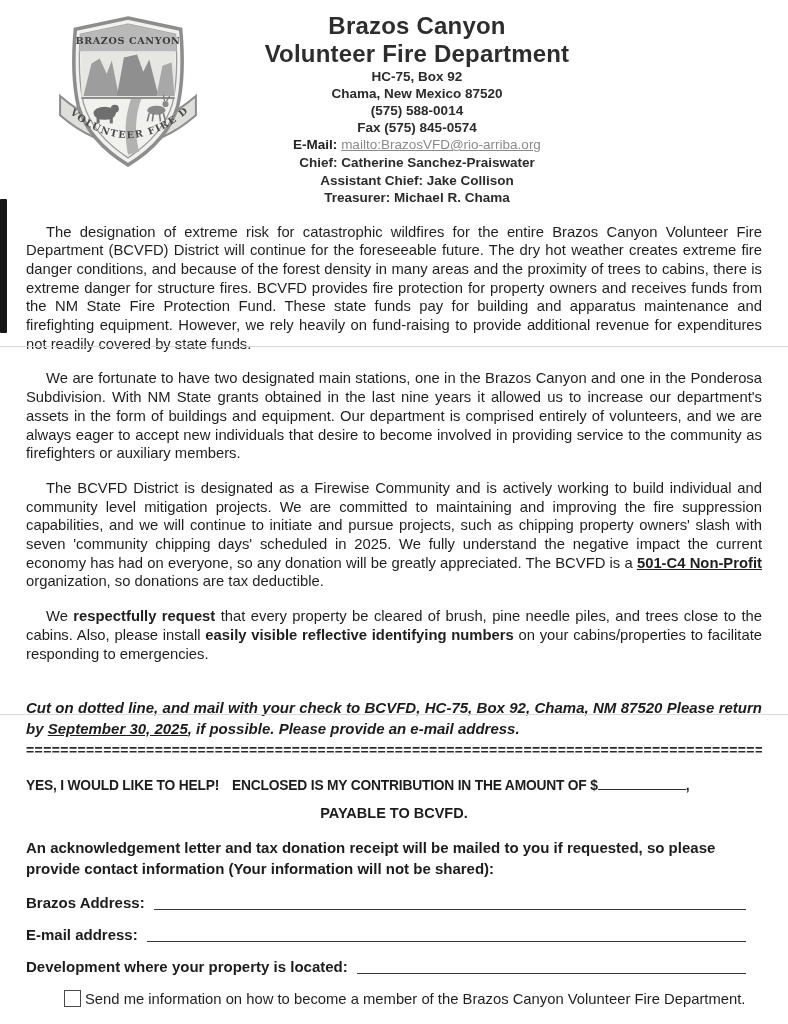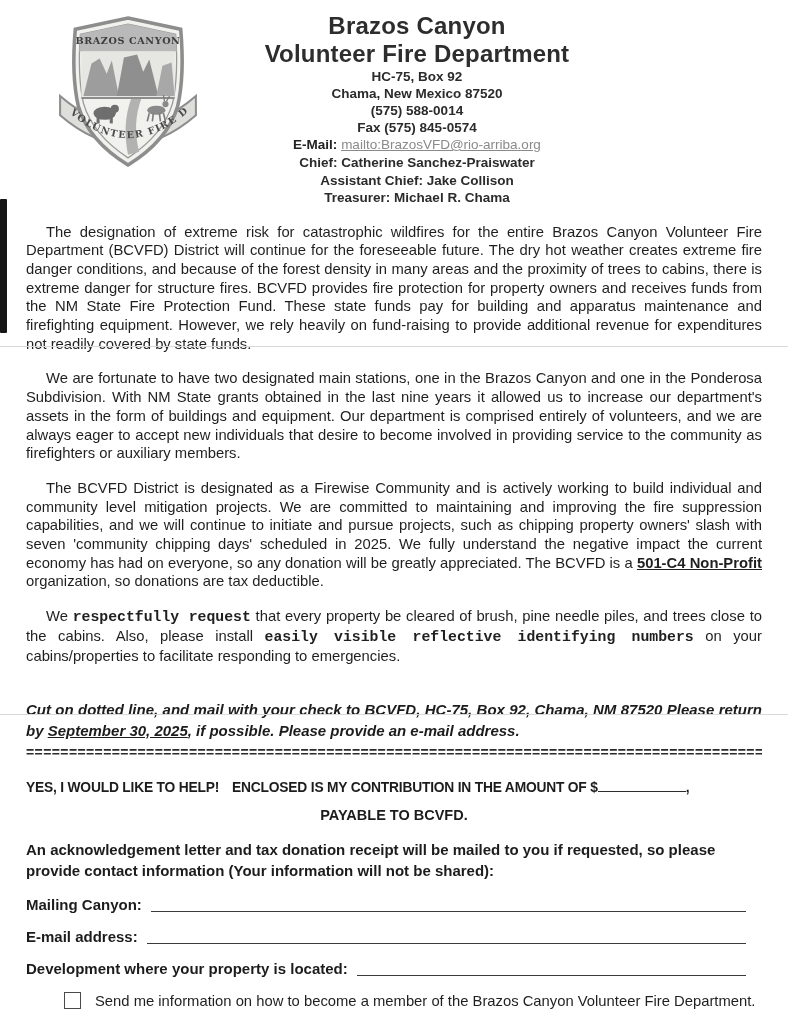--- a/index.html
+++ b/index.html
@@ -28,21 +28,21 @@
   .email-link { color:#8a8a8a; font-weight:400; text-decoration:underline; }
   .officer { font-size:13.5px; font-weight:700; line-height:17.5px; color:#2b2b2b; }
 
   
   .letter-body { margin:16px 26px 0 26px; }
   .para {
     font-size:14.8px; line-height:18.7px;
     text-align:justify; text-indent:20px;
     color:#1f1f1f; margin-bottom:16px;
   }
-  .b { font-weight:700;font-family:Liberation Mono, monospace; }
+  .b { font-weight:700; }
   .bu { font-weight:700; text-decoration:underline; }
   .cut-note {
     font-size:15px; font-weight:700; font-style:italic;
     line-height:20.5px; text-align:justify;
     margin-top:35px; color:#1c1c1c;
   }
   .cut-note .u { text-decoration:underline; }
   .divider {
     margin-top:5px; font-weight:700; font-size:14px; line-height:13px;
     letter-spacing:0.4px; white-space:nowrap; overflow:hidden; color:#2a2a2a;
@@ -50,21 +50,21 @@
 
   
   .pledge { margin-top:20px; }
   .yes-line { font-weight:700; font-size:13.8px; letter-spacing:-0.2px; white-space:nowrap; color:#1c1c1c; }
   .yes-part2 { margin-left:13px; }
   .amount-blank { display:inline-block; width:88px; border-bottom:1.7px solid #2c2c2c; height:13px; }
   .payable { text-align:center; font-weight:700; font-size:14.5px; margin-top:12px; color:#1c1c1c; }
   .ack { font-weight:700; font-size:15px; line-height:21px; margin-top:16px; color:#1c1c1c; }
   .form-row { display:flex; align-items:flex-end; margin-top:15px; font-weight:700; font-size:15px; color:#1c1c1c; }
   .rule { flex:1; border-bottom:1.7px solid #3a3a3a; margin:0 16px 1px 9px; height:16px; }
-  .checkbox-row { display:flex; align-items:center; margin:15px 0 0 38px; gap:14px; font-size:14.8px; color:#1f1f1f; }
+  .checkbox-row { display:flex; align-items:center; margin:15px 0 0 38px; gap:4px; font-size:14.8px; color:#1f1f1f; }
   .checkbox { width:17px; height:17px; border:1.7px solid #4a4a4a; background:#fff; flex:0 0 auto; }
 </style>
 </head>
 <body>
 
 <div class="page">
 
   <div class="edge-strip"></div>
   <div class="faint-line l1"></div>
   <div class="faint-line l2"></div>
@@ -140,21 +140,21 @@
     <div class="divider">==========================================================================================</div>
 
     <section class="pledge">
       <div class="yes-line">
         <span>YES, I WOULD LIKE TO HELP!</span><span class="yes-part2">ENCLOSED IS MY CONTRIBUTION IN THE AMOUNT OF $</span><span class="amount-blank"></span><span>,</span>
       </div>
       <div class="payable">PAYABLE TO BCVFD.</div>
       <p class="ack">An acknowledgement letter and tax donation receipt will be mailed to you if requested, so please provide contact information (Your information will not be shared):</p>
 
       <div class="form-row">
-        <span>Mailing Canyon:</span>
+        <span>Brazos Address:</span>
         <span class="rule"></span>
       </div>
       <div class="form-row">
         <span>E-mail address:</span>
         <span class="rule"></span>
       </div>
       <div class="form-row">
         <span>Development where your property is located:</span>
         <span class="rule"></span>
       </div>

